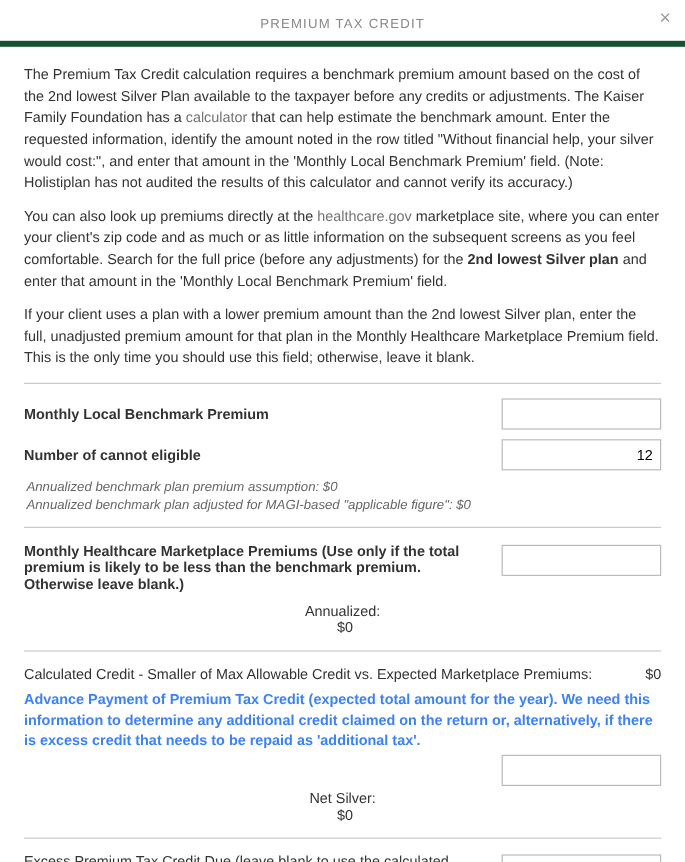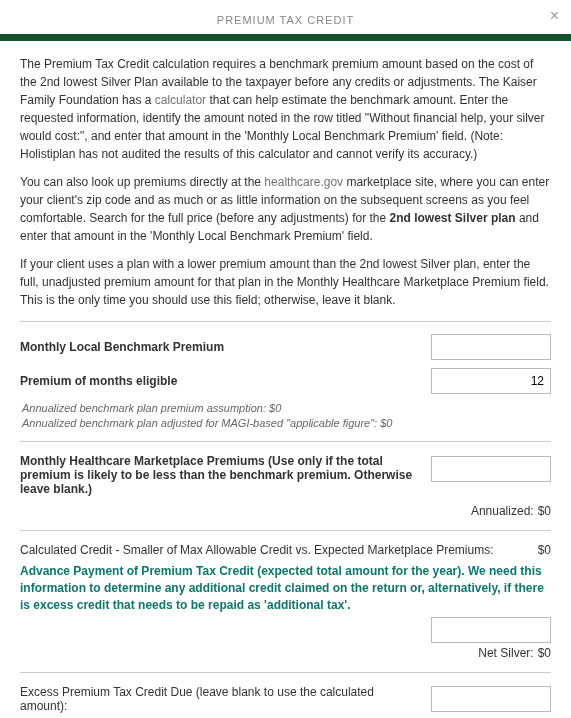--- a/index.html
+++ b/index.html
@@ -16,21 +16,21 @@
       width: 571px;
       min-height: 718px;
       position: relative;
       box-shadow: 0 4px 20px rgba(0,0,0,0.4);
       display: flex;
       flex-direction: column;
     }
     .modal-header {
       text-align: center;
       padding: 10px 30px 6px;
-      border-bottom: 7px solid #14532d;
+      border-bottom: 5px solid #14532d;
       position: relative;
     }
     .modal-title {
       font-size: 11px;
       color: #888;
       letter-spacing: 1px;
       text-transform: uppercase;
       font-weight: normal;
     }
     .close-x {
@@ -74,21 +74,21 @@
     }
     .field-label {
       font-size: 12px;
       color: #333;
       font-weight: bold;
       flex: 1;
       padding-right: 10px;
     }
     .field-input {
       border: 1px solid #bbb;
-      width: 120px;
+      width: 133px;
       height: 26px;
       padding: 2px 6px;
       font-size: 12px;
       text-align: right;
       flex-shrink: 0;
     }
     .annualized-text {
       font-size: 11px;
       color: #666;
       font-style: italic;
@@ -98,20 +98,21 @@
     .sub-section {
       margin: 8px 0;
     }
     .right-align-row {
       display: flex;
       justify-content: flex-end;
       align-items: center;
       margin-top: 3px;
       font-size: 12px;
       color: #333;
+      flex-direction: column;
     }
     .calculated-row {
       display: flex;
       align-items: center;
       justify-content: flex-end;
       margin-top: 4px;
       font-size: 12px;
       color: #333;
     }
     .calc-icon {
@@ -126,21 +127,21 @@
       font-size: 12px;
       color: #333;
       margin-bottom: 6px;
       gap: 19px;
     }
     .advance-block {
       margin-bottom: 4px;
     }
     .advance-label {
       font-size: 12px;
-      color: #0f766e;
+      color: #3b82f6;
       font-weight: bold;
       line-height: 1.4;
       margin-bottom: 4px;
     }
     .advance-field-row {
       display: flex;
       align-items: flex-start;
       justify-content: space-between;
     }
     .excess-label {
@@ -170,21 +171,21 @@
     <p class="intro-text">If your client uses a plan with a lower premium amount than the 2nd lowest Silver plan, enter the full, unadjusted premium amount for that plan in the Monthly Healthcare Marketplace Premium field. This is the only time you should use this field; otherwise, leave it blank.</p>
 
     <hr class="divider">
 
     <div class="field-row">
       <span class="field-label">Monthly Local Benchmark Premium</span>
       <input class="field-input" type="text" value="" style="">
     </div>
 
     <div class="field-row">
-      <span class="field-label">Premium of months eligible</span>
+      <span class="field-label">Number of cannot eligible</span>
       <input class="field-input" type="text" value="12" style="">
     </div>
 
     <div class="annualized-text">Annualized benchmark plan premium assumption:  $0</div>
     <div class="annualized-text">Annualized benchmark plan adjusted for MAGI-based "applicable figure":  $0</div>
 
     <hr class="divider">
 
     <div class="sub-section">
       <div class="field-row" style="align-items: flex-start;">

